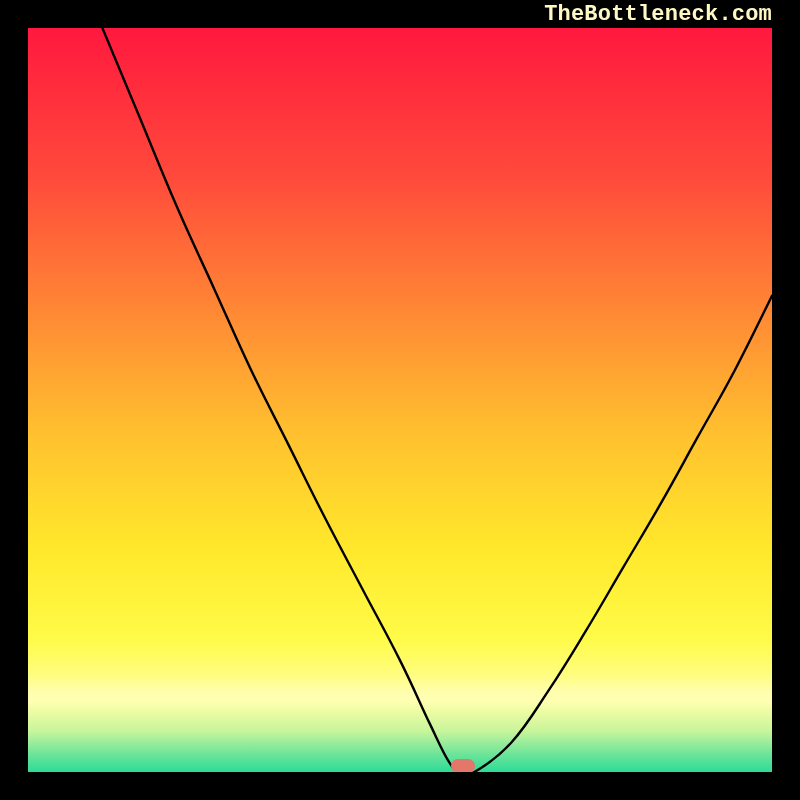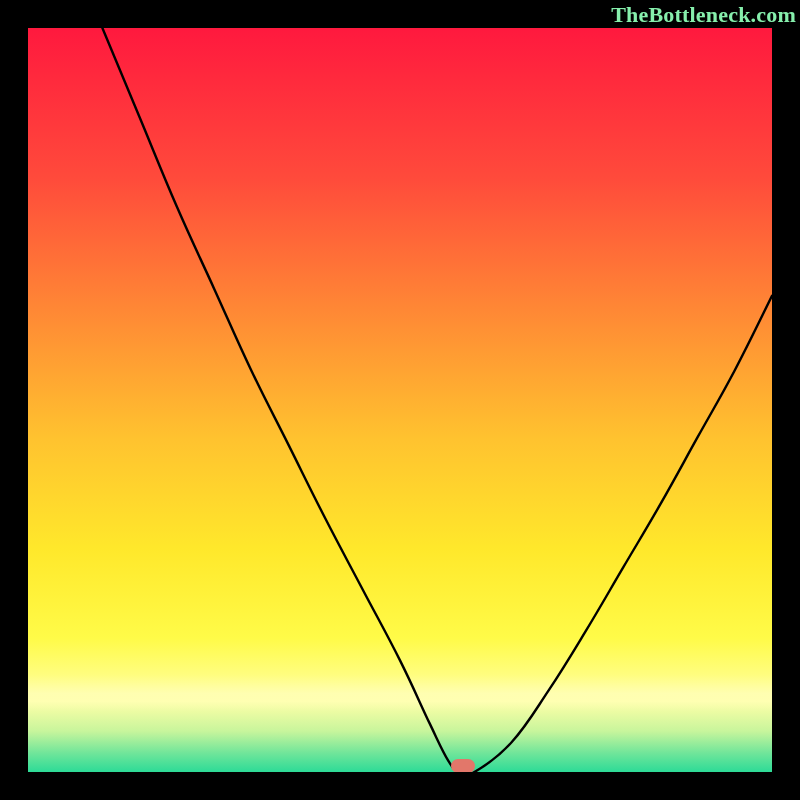--- a/index.html
+++ b/index.html
@@ -12,23 +12,23 @@
   }
   .frame {
     position: relative;
     width: 800px;
     height: 800px;
     background: #000;
   }
   .watermark {
     position: absolute;
     top: 2px;
-    right: 4px;
-    color: #86efac;
-    font-family: Liberation Serif, serif;
+    right: 28px;
+    color: #fef9c3;
+    font-family: Liberation Mono, monospace;
     font-size: 22px;
     font-weight: 600;
     letter-spacing: 0.2px;
   }
   .plot {
     position: absolute;
     left: 28px;
     top: 28px;
     width: 744px;
     height: 744px;

